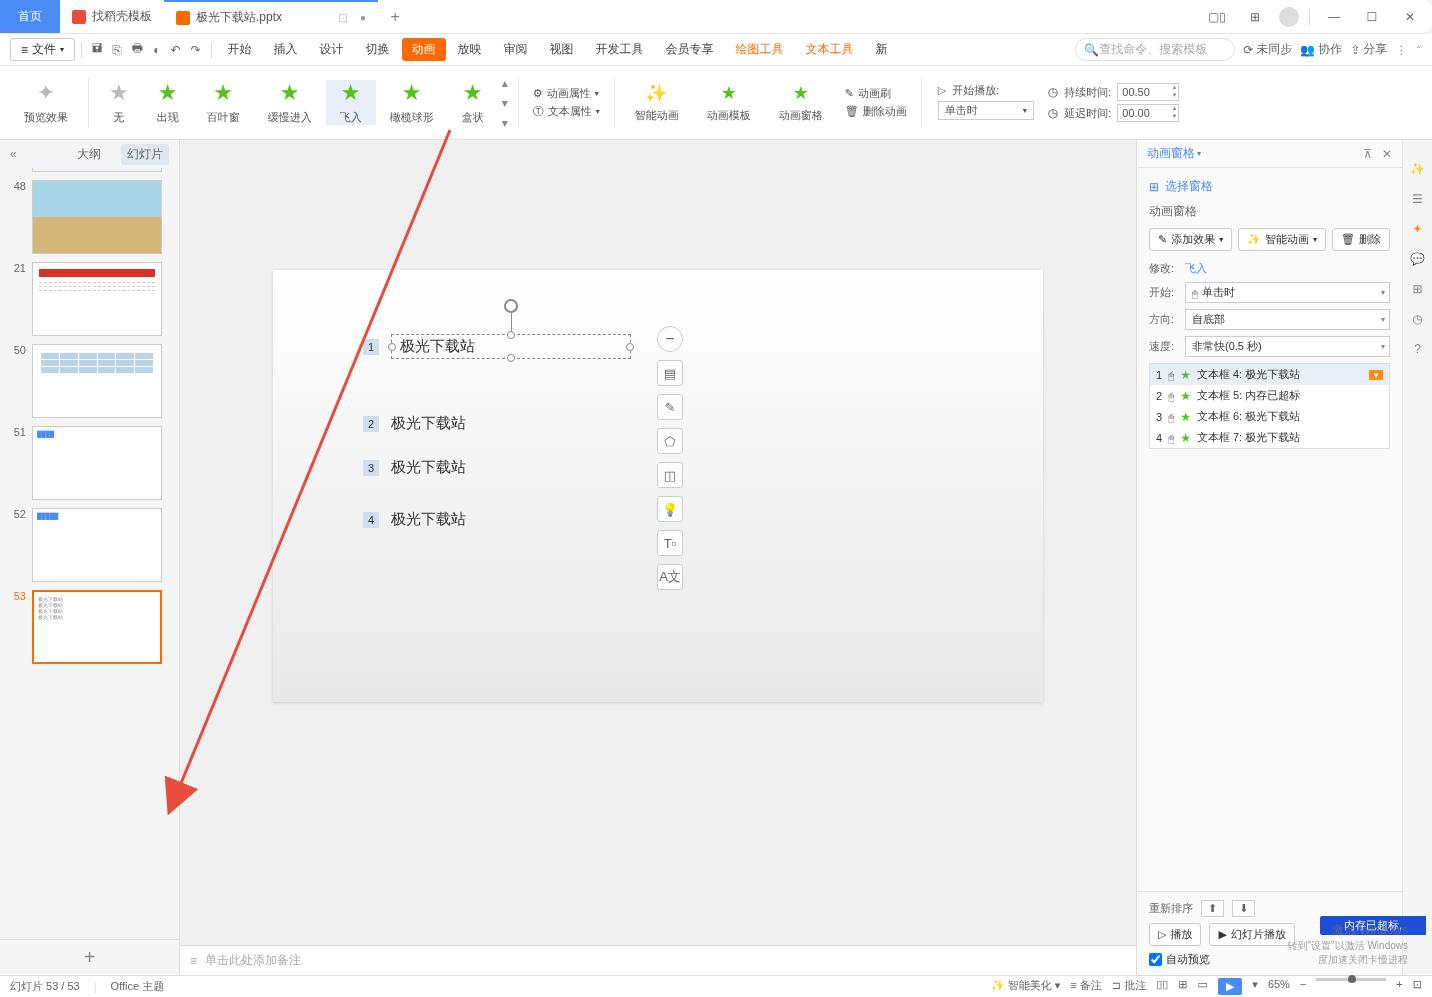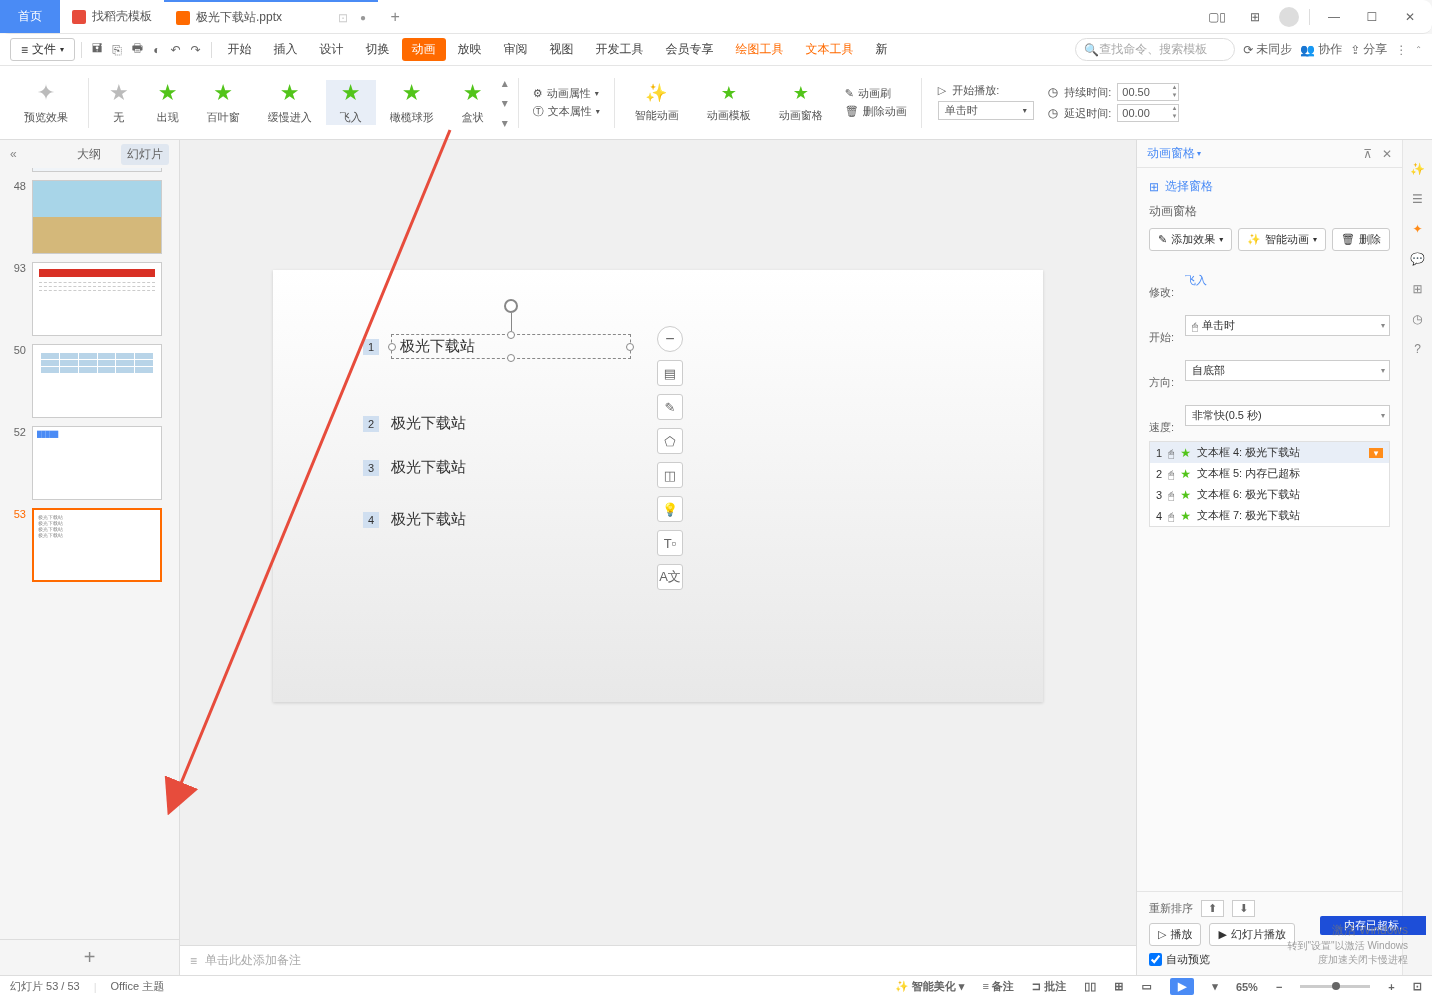--- a/index.html
+++ b/index.html
@@ -97,38 +97,38 @@
 .right-strip { width: 30px; background: #f5f5f5; border-left: 1px solid #e5e5e5; display: flex; flex-direction: column; align-items: center; padding-top: 22px; gap: 16px; color: #888; }
 .pane-header { height: 28px; display: flex; align-items: center; padding: 0 10px; color: #4a8bf5; border-bottom: 1px solid #e5e5e5; }
 .pane-header .pin { margin-left: auto; color: #888; }
 .pane-header .close { margin-left: 10px; color: #888; }
 .pane-section { padding: 10px 12px; }
 .select-pane-btn { color: #4a8bf5; display: flex; align-items: center; gap: 6px; }
 .pane-title { color: #666; margin: 8px 0; }
 .pane-btns { display: flex; gap: 6px; margin-bottom: 10px; }
 .pbtn { border: 1px solid #ccc; border-radius: 3px; padding: 3px 8px; font-size: 11px; display: flex; align-items: center; gap: 4px; background: #fff; }
 .prop-row { display: flex; align-items: center; margin-bottom: 6px; font-size: 11px; }
-.prop-row .lbl { width: 36px; color: #666; margin-top: 24px; }
+.prop-row .lbl { width: 36px; color: #666; }
 .prop-row .val { flex: 1; border: 1px solid #ccc; background: #fff; padding: 2px 6px; display: flex; align-items: center; gap: 4px; position: relative; }
 .prop-row .val::after { content: "▾"; position: absolute; right: 4px; font-size: 8px; color: #888; }
 .anim-list { border: 1px solid #e0e0e0; background: #fff; margin-top: 6px; }
 .anim-item { display: flex; align-items: center; padding: 3px 6px; gap: 6px; font-size: 11px; }
 .anim-item.sel { background: #e8eef7; }
 .anim-item .star { font-size: 12px; color: #52c41a; }
 .anim-item .dd { margin-left: auto; background: #ff8c1a; color: #fff; width: 14px; text-align: center; font-size: 9px; }
 
 .right-bottom { margin-top: auto; padding: 8px 12px; border-top: 1px solid #e5e5e5; }
 .reorder { display: flex; align-items: center; gap: 8px; margin-bottom: 6px; font-size: 11px; color: #666; }
 .arrow-btn { border: 1px solid #ccc; padding: 1px 6px; background: #fff; }
 .play-btns { display: flex; gap: 8px; margin-bottom: 6px; }
 .auto-preview { display: flex; align-items: center; gap: 4px; font-size: 11px; }
 
 
 .statusbar { height: 22px; background: #fff; border-top: 1px solid #ddd; display: flex; align-items: center; padding: 0 10px; font-size: 11px; color: #666; gap: 14px; position: absolute; bottom: 0; left: 0; right: 0; }
-.statusbar .right { margin-left: auto; display: flex; align-items: center; gap: 18px; font-weight: bold; }
+.statusbar .right { margin-left: auto; display: flex; gap: 10px; }
 .zoom-slider { width: 70px; height: 3px; background: #ccc; position: relative; }
 .zoom-slider .knob { position: absolute; width: 8px; height: 8px; background: #666; border-radius: 50%; top: -3px; left: 45%; }
 .play-btn { background: #4a8bf5; color: #fff; padding: 2px 8px; border-radius: 2px; }
 
 
 .arrow-svg { position: absolute; pointer-events: none; z-index: 100; }
 
 .watermark { position: absolute; right: 24px; bottom: 30px; font-size: 12px; color: rgba(120,120,120,0.7); text-align: right; line-height: 1.4; z-index: 50; }
 .mem-badge { position: absolute; right: 6px; bottom: 62px; background: #1d4ed8; color: #fff; font-size: 11px; padding: 2px 24px; border-radius: 2px 0 0 2px; z-index: 50; }
 .small-icon { font-size: 12px; display: inline-block; }
@@ -328,21 +328,21 @@
     <div class="thumbs">
       <div class="thumb-row" style="margin-top:-40px;">
           <span class="thumb-num"></span>
           <div class="thumb" style="height:40px;background:#f0f4f8;"></div>
         </div>
       <div class="thumb-row">
           <span class="thumb-num">48</span>
           <div class="thumb img"></div>
         </div>
       <div class="thumb-row">
-          <span class="thumb-num">93</span>
+          <span class="thumb-num">21</span>
           <div class="thumb table">
             <div class="tbar"></div>
             <div class="trow"></div>
             <div class="trow"></div>
             <div class="trow"></div>
           </div>
         </div>
       <div class="thumb-row">
           <span class="thumb-num">50</span>
           <div class="thumb grid">
@@ -359,20 +359,26 @@
               <div class="c"></div>
               <div class="c"></div>
               <div class="c"></div>
               <div class="c"></div>
               <div class="c"></div>
               <div class="c"></div>
               <div class="c"></div>
               <div class="c"></div>
               <div class="c"></div>
             </div>
+          </div>
+        </div>
+      <div class="thumb-row">
+          <span class="thumb-num">51</span>
+          <div class="thumb">
+            <span style="color:#4a8bf5;font-size:6px;">████</span>
           </div>
         </div>
       <div class="thumb-row">
           <span class="thumb-num">52</span>
           <div class="thumb">
             <span style="color:#4a8bf5;font-size:6px;">█████</span>
           </div>
         </div>
       <div class="thumb-row">
           <span class="thumb-num" style="color:#ff6a00;">53</span>

